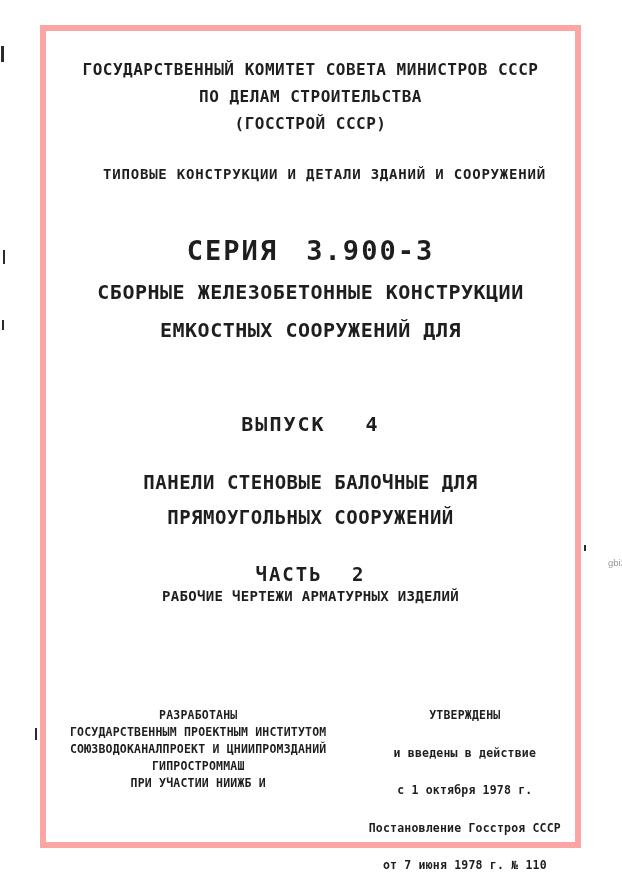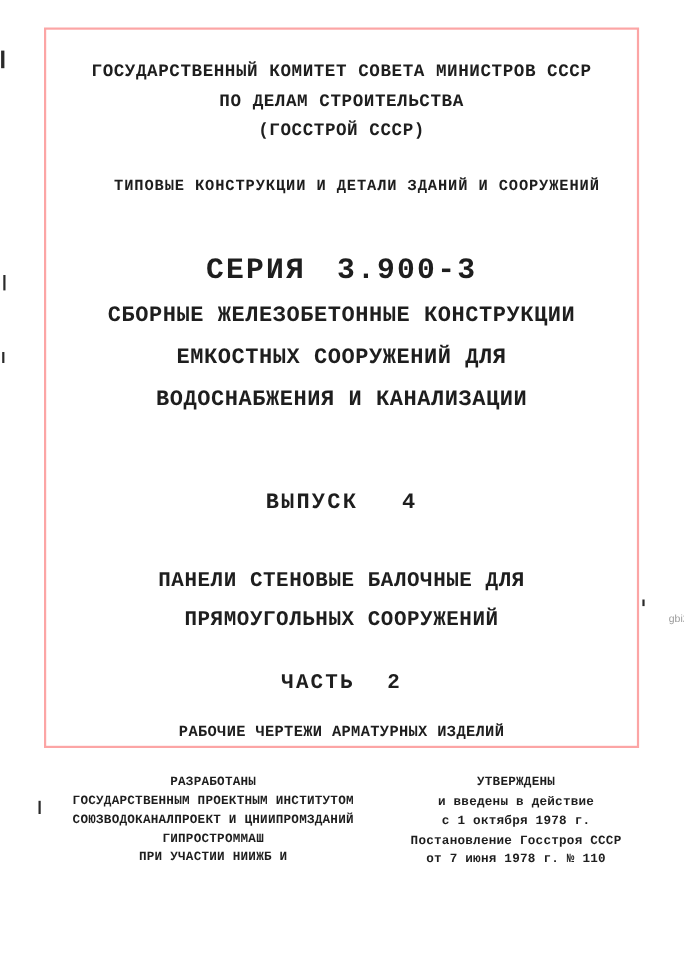--- a/index.html
+++ b/index.html
@@ -16,25 +16,24 @@
     width: 622px;
     height: 876px;
     background: #ffffff;
     color: #1c1c1c;
   }
   .doc-frame {
     position: absolute;
     left: 40px;
     top: 25px;
     width: 541px;
-    height: 655px;
-    border: 2px solid #fca5a5;
+    height: 823px;
+    border: 6px solid #fca5a5;
     box-sizing: border-box;
     text-align: center;
-    font-family: Liberation Mono, monospace;
   }
   .line {
     font-weight: bold;
     color: #1e1e1e;
     white-space: nowrap;
     letter-spacing: 0.5px;
   }
   
   .header-block { margin-top: 25px; }
   .header-block .line { font-size: 16px; line-height: 27px; }
@@ -42,42 +41,42 @@
   .subtitle-block { margin-top: 27px; }
   .subtitle-block .line { font-size: 14px; line-height: 20px; letter-spacing: 0.8px; padding-left: 28px; }
   
   .series-title-block { margin-top: 50px; }
   .series-title-block .line { font-size: 27px; line-height: 34px; word-spacing: 10px; letter-spacing: 2px; }
   .series-lines-block { margin-top: 5px; }
   .series-lines-block .line { font-size: 20px; line-height: 38px; letter-spacing: 0.5px; }
   
   .issue-label-block { margin-top: 62px; }
   .issue-label-block .line { font-size: 20px; line-height: 26px; word-spacing: 26px; letter-spacing: 2px; }
-  .issue-lines-block { margin-top: 40px; text-align: center; }
+  .issue-lines-block { margin-top: 28px; text-align: center; }
   .issue-lines-block .line { font-size: 19px; line-height: 35px; letter-spacing: 0.5px; }
   
   .part-label-block { margin-top: 26px; }
   .part-label-block .line { font-size: 19px; line-height: 26px; word-spacing: 16px; letter-spacing: 2px; }
-  .part-subtitle-block { margin-top: 24px; }
+  .part-subtitle-block { }
   .part-subtitle-block .line { font-size: 14px; line-height: 18px; letter-spacing: 0.3px; }
   
   .bottom-row {
     position: absolute;
     left: 0;
     top: 676px;
     width: 100%;
     display: flex;
     justify-content: space-between;
     padding: 0 14px 0 24px;
     box-sizing: border-box;
   }
   .developed-block, .approved-block { text-align: center; }
   .developed-block .line { font-size: 11.5px; line-height: 17px; letter-spacing: 0.2px; }
   .approved-block .line { font-size: 11.5px; line-height: 17.5px; letter-spacing: 0.2px; }
-  .approved-block .lower { text-transform: none; }
+  .approved-block .lower { text-transform: none; margin-top: 20px; }
   
   .watermark {
     position: absolute;
     left: 608px;
     top: 557px;
     font-family: "Liberation Sans", "DejaVu Sans", sans-serif;
     font-size: 9.5px;
     font-weight: normal;
     color: #9a9a9a;
     letter-spacing: 0;
@@ -107,21 +106,20 @@
       <div class="line">ТИПОВЫЕ КОНСТРУКЦИИ И ДЕТАЛИ ЗДАНИЙ И СООРУЖЕНИЙ</div>
     </div>
 
     <div class="series-title-block">
       <div class="line">СЕРИЯ 3.900-3</div>
     </div>
 
     <div class="series-lines-block">
       <div class="line">СБОРНЫЕ ЖЕЛЕЗОБЕТОННЫЕ КОНСТРУКЦИИ</div>
       <div class="line">ЕМКОСТНЫХ СООРУЖЕНИЙ ДЛЯ</div>
-      <div class="line">ВОДОСНАБЖЕНИЯ И КАНАЛИЗАЦИИ</div>
     </div>
 
     <div class="issue-label-block">
       <div class="line">ВЫПУСК 4</div>
     </div>
 
     <div class="issue-lines-block">
       <div class="line">ПАНЕЛИ СТЕНОВЫЕ БАЛОЧНЫЕ ДЛЯ</div>
       <div class="line">ПРЯМОУГОЛЬНЫХ СООРУЖЕНИЙ</div>
     </div>

